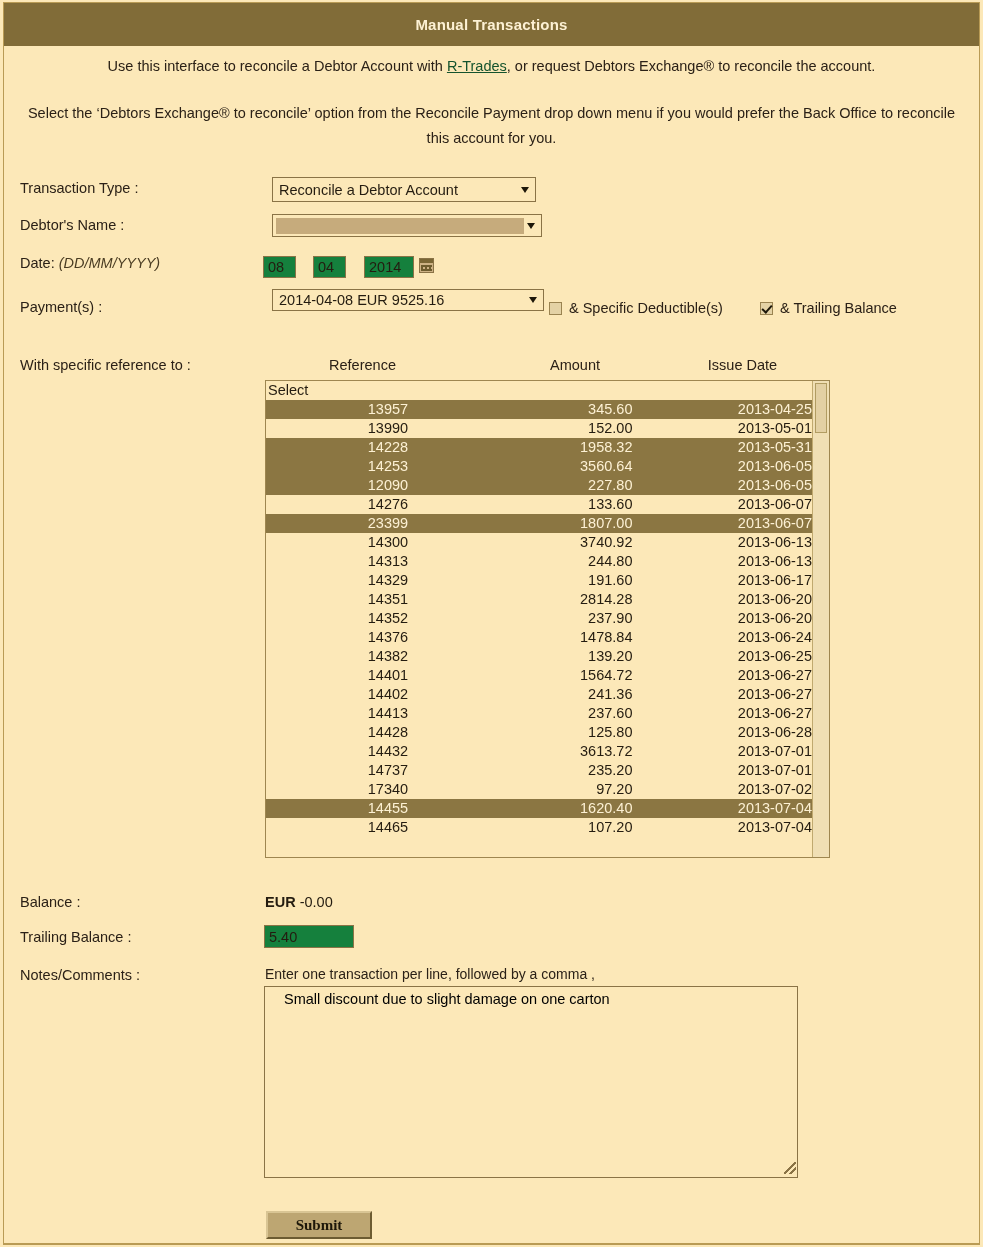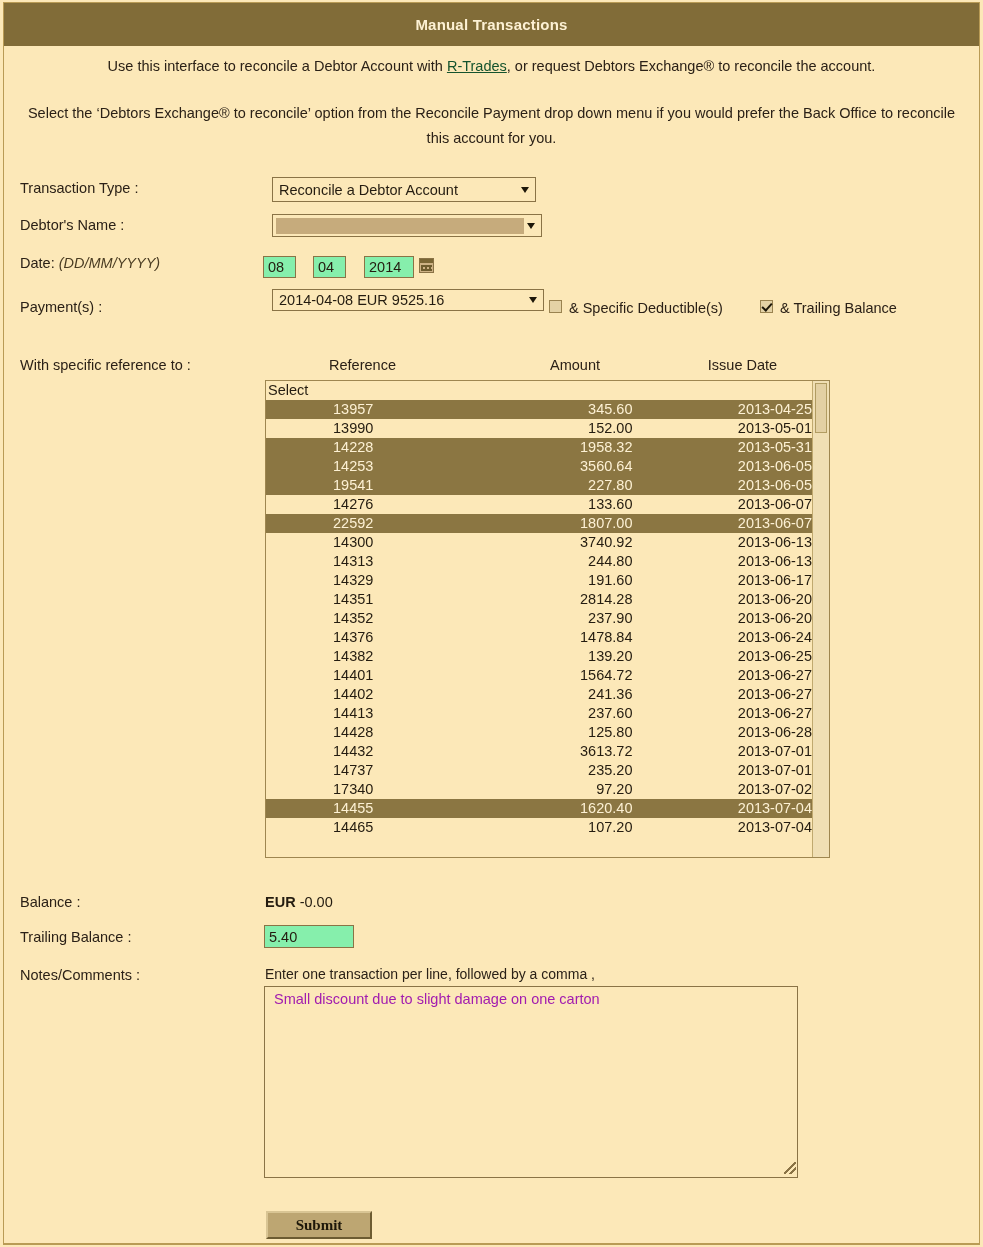--- a/index.html
+++ b/index.html
@@ -100,21 +100,21 @@
     position: absolute;
     left: 3px; top: 3px;
     width: 248px;
     height: 16px;
     background: #c6ab7c;
   }
 
   .txtbox {
     position: absolute;
     box-sizing: border-box;
-    background: #86efac;
+    background: #15803d;
     border: 1px solid #8a7346;
     color: #241c10;
     font-size: 14.5px;
     font-family: "Liberation Sans", sans-serif;
     padding: 0 4px;
     display: flex;
     align-items: center;
   }
 
   
@@ -140,21 +140,21 @@
     left: 1px; right: 1px; top: 6px; bottom: 1px;
     background:
       repeating-linear-gradient(to right, #6e5c2e 0 2px, transparent 2px 4px),
       repeating-linear-gradient(to bottom, #6e5c2e 0 2px, transparent 2px 4px);
   }
 
   
   .cb-wrap {
     position: absolute;
     display: flex;
-    align-items: flex-start;
+    align-items: center;
     font-size: 14.5px;
     color: #2b2117;
     white-space: nowrap;
     cursor: pointer;
   }
   .cb {
     width: 13px;
     height: 13px;
     box-sizing: border-box;
     border: 1px solid #9a8350;
@@ -208,21 +208,21 @@
     display: flex;
     cursor: pointer;
     white-space: nowrap;
   }
   .lb-row.sel-row {
     background: #8b7642;
     color: #fdf1d4;
   }
   .lb-row .c-ref {
     width: 130px;
-    text-align: left;
+    text-align: center;
     padding-right: 0px;
     margin-left: 67px;
   }
   .lb-row .c-amt {
     width: 132px;
     text-align: right;
     margin-left: 78px;
   }
   .lb-row .c-date {
     width: 100px;
@@ -271,24 +271,24 @@
     position: absolute;
     font-size: 14px;
     color: #2b2117;
   }
 
   .textarea {
     position: absolute;
     box-sizing: border-box;
     background: #fce8b8;
     border: 1px solid #8a7346;
-    color: #a21caf;
+    color: #000000;
     font-size: 14.5px;
     font-family: "Liberation Sans", sans-serif;
-    padding: 3px 9px;
+    padding: 3px 19px;
     line-height: 18px;
     overflow: hidden;
     white-space: pre-wrap;
   }
   .resize-grip {
     position: absolute;
     right: 2px;
     bottom: 2px;
     width: 12px;
     height: 12px;
@@ -403,31 +403,31 @@
           <span class="c-ref">14228</span>
           <span class="c-amt">1958.32</span>
           <span class="c-date">2013-05-31</span>
         </div>
         <div class="lb-row sel-row">
           <span class="c-ref">14253</span>
           <span class="c-amt">3560.64</span>
           <span class="c-date">2013-06-05</span>
         </div>
         <div class="lb-row sel-row">
-          <span class="c-ref">19541</span>
+          <span class="c-ref">12090</span>
           <span class="c-amt">227.80</span>
           <span class="c-date">2013-06-05</span>
         </div>
         <div class="lb-row">
           <span class="c-ref">14276</span>
           <span class="c-amt">133.60</span>
           <span class="c-date">2013-06-07</span>
         </div>
         <div class="lb-row sel-row">
-          <span class="c-ref">22592</span>
+          <span class="c-ref">23399</span>
           <span class="c-amt">1807.00</span>
           <span class="c-date">2013-06-07</span>
         </div>
         <div class="lb-row">
           <span class="c-ref">14300</span>
           <span class="c-amt">3740.92</span>
           <span class="c-date">2013-06-13</span>
         </div>
         <div class="lb-row">
           <span class="c-ref">14313</span>

